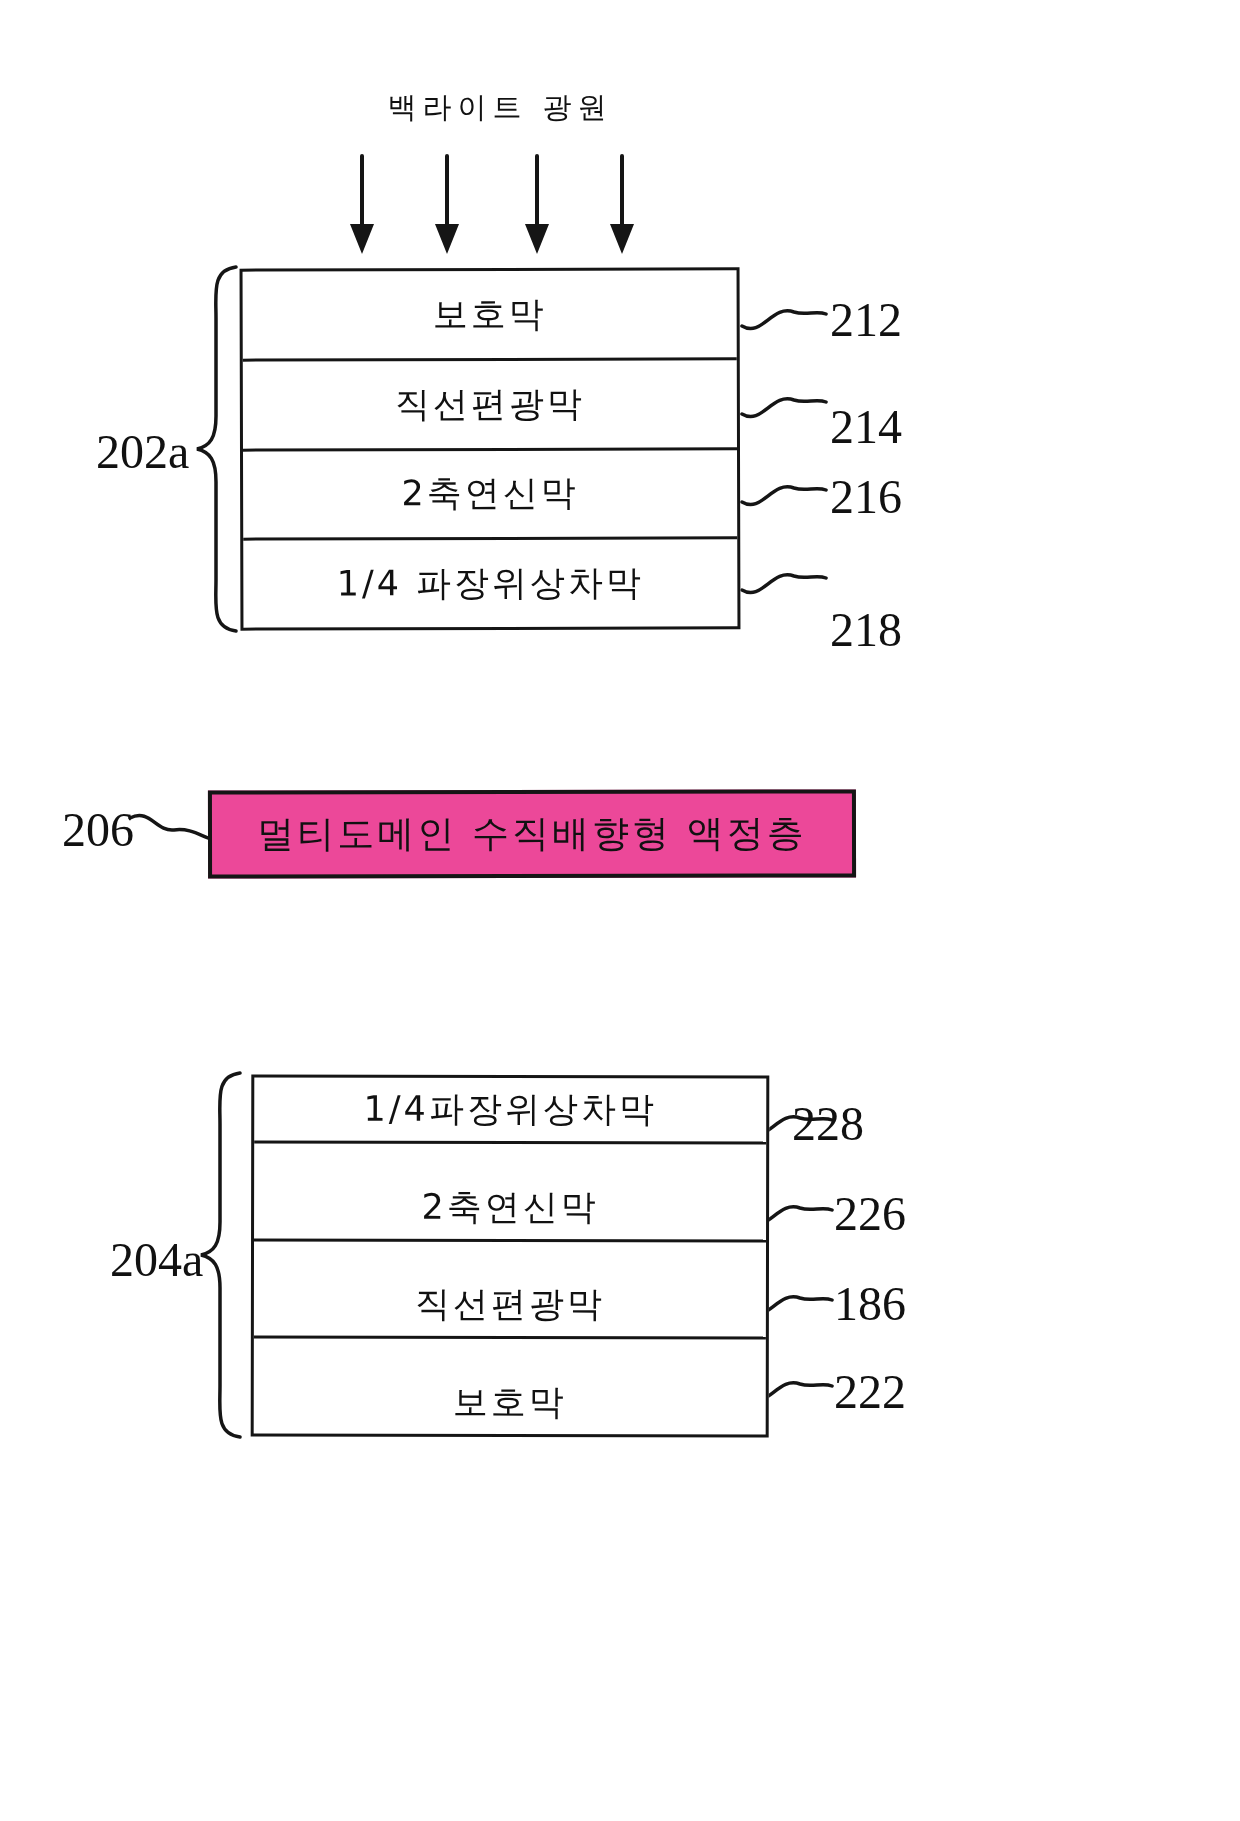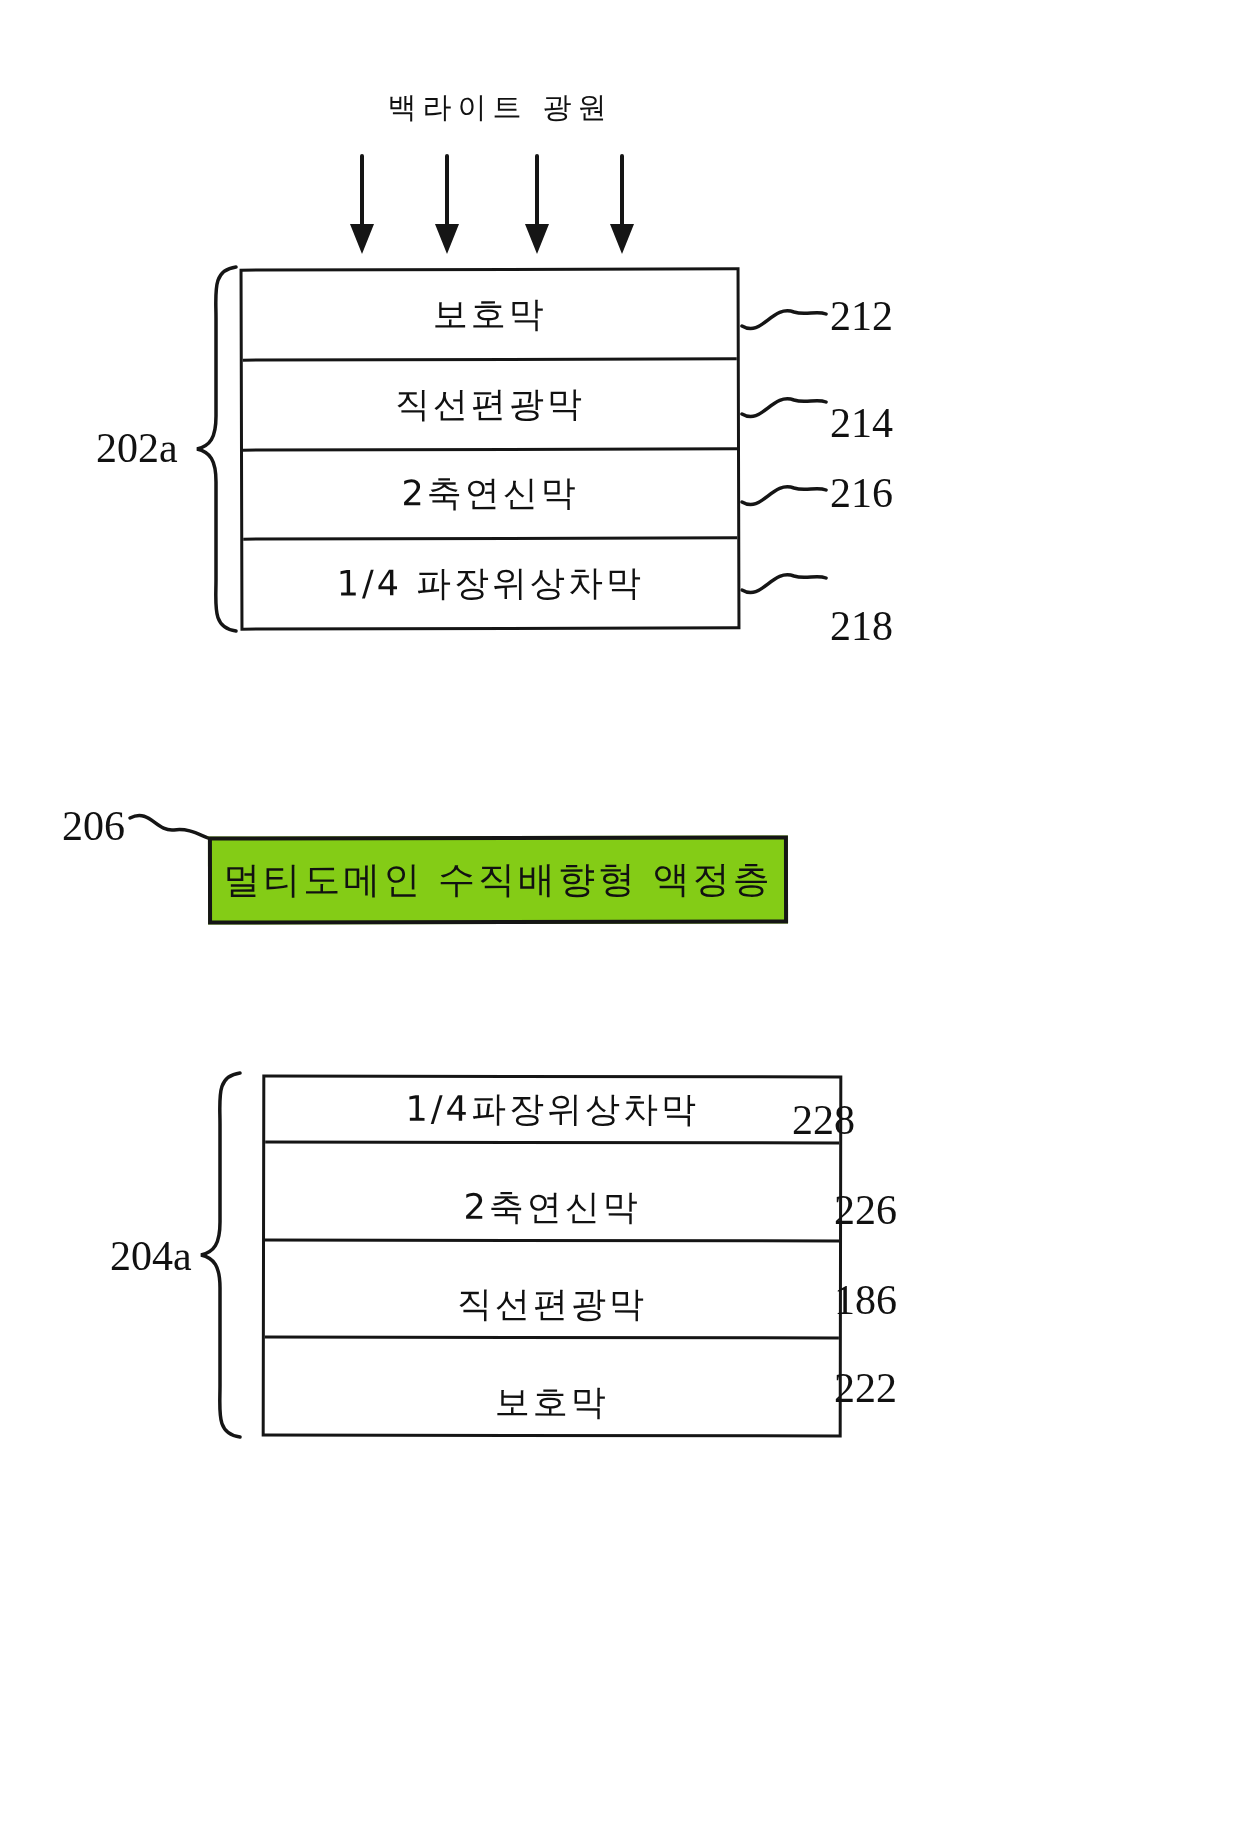--- a/index.html
+++ b/index.html
@@ -43,61 +43,61 @@
     background: #ffffff;
   }
   #top-stack {
     left: 240px;
     top: 268px;
     width: 500px;
     height: 362px;
     transform: rotate(-0.15deg);
   }
   #bottom-stack {
-    left: 262px;
+    left: 251px;
     top: 1075px;
-    width: 580px;
+    width: 518px;
     height: 362px;
     transform: rotate(0.1deg);
     gap: 32px;
   }
   .stack .layer {
     flex: 1 1 0;
     display: flex;
     align-items: center;
     justify-content: center;
     border-bottom: 3px solid #151515;
     font-size: 35px;
     font-weight: 500;
     letter-spacing: 3px;
   }
   .stack .layer:last-child {
     border-bottom: none;
   }
   #middle-box {
     position: absolute;
     left: 208px;
-    top: 836px;
-    width: 580px;
+    top: 790px;
+    width: 648px;
     height: 88px;
     border: 4px solid #151515;
     box-sizing: border-box;
     display: flex;
     align-items: center;
     justify-content: center;
     font-size: 37px;
     font-weight: 500;
     letter-spacing: 3px;
-    background: #84cc16;
+    background: #ec4899;
     transform: rotate(-0.1deg);
   }
   .refnum {
     position: absolute;
     font-family: "Liberation Serif", "DejaVu Serif", serif;
-    font-size: 42px;
+    font-size: 48px;
     font-weight: 500;
     color: #111;
     white-space: nowrap;
   }
 </style>
 </head>
 <body>
 
 <div id="page">
 

